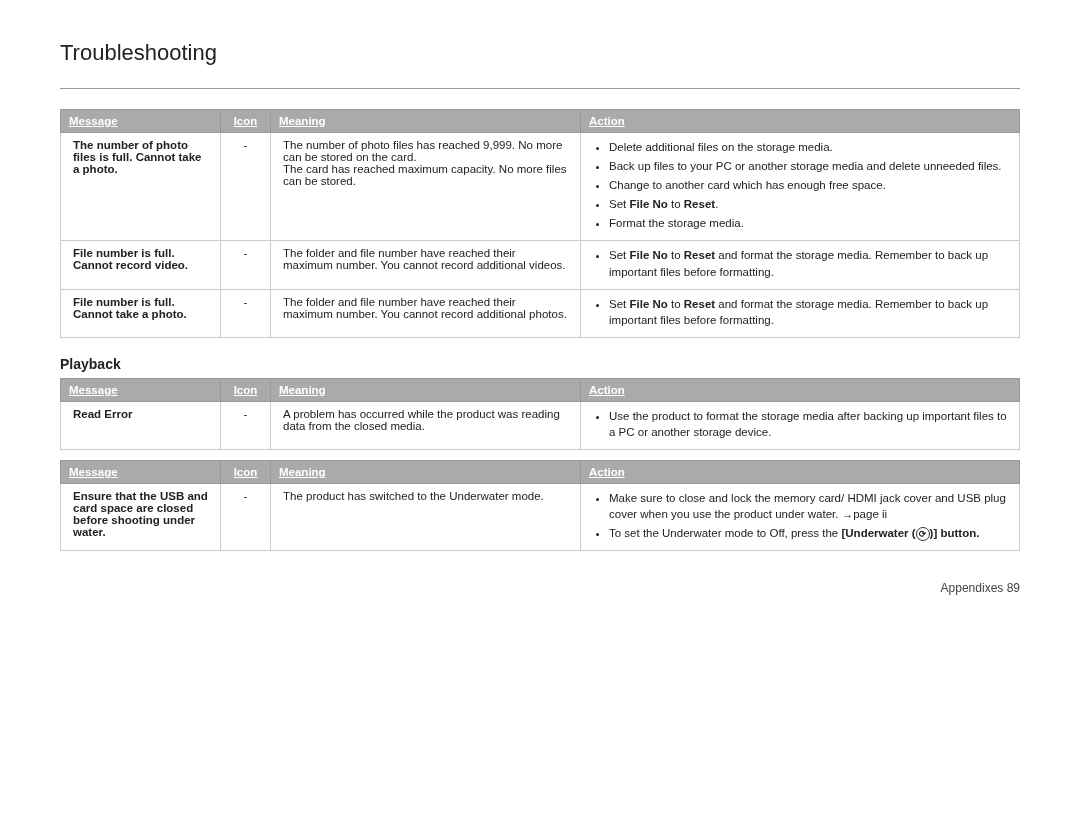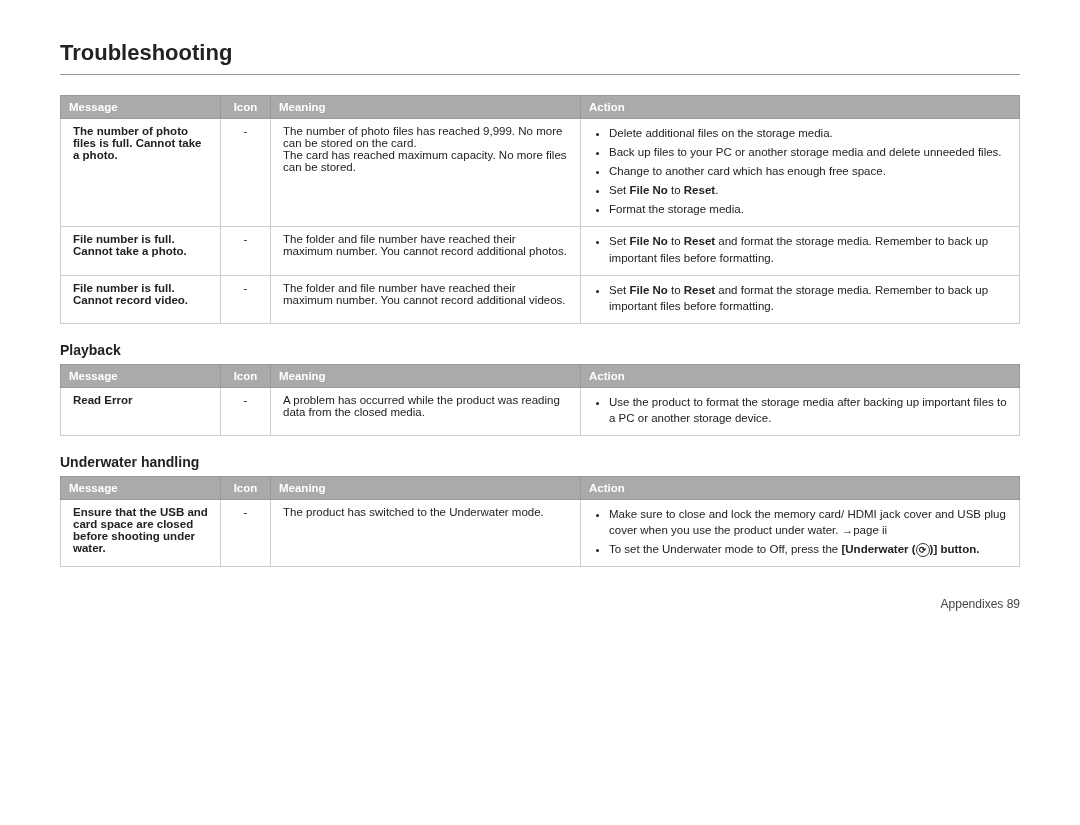--- a/index.html
+++ b/index.html
@@ -7,41 +7,42 @@
       font-family: Arial, Helvetica, sans-serif;
       font-size: 12px;
       background: #fff;
       color: #222;
       padding: 40px 60px;
       width: 1080px;
       min-height: 825px;
     }
     h1 {
       font-size: 22px;
-      font-weight: bold;
+      font-weight: normal;
       border-bottom: 1px solid #999;
-      padding-bottom: 8px;
+      padding-bottom: 22px;
       margin-bottom: 20px;
       color: #222;
     }
     h2 {
       font-size: 14px;
       font-weight: bold;
       margin-bottom: 6px;
       margin-top: 18px;
     }
     table {
       width: 100%;
       border-collapse: collapse;
       margin-bottom: 10px;
       font-size: 11.5px;
     }
     thead tr {
       background: #aaa;
       color: #fff;
+      text-decoration: underline;
     }
     thead th {
       padding: 5px 8px;
       text-align: left;
       font-weight: bold;
       border: 1px solid #999;
     }
     tbody tr {
       border: 1px solid #ccc;
     }
@@ -98,33 +99,33 @@
             <ul class="action-list">
               <li>Delete additional files on the storage media.</li>
               <li>Back up files to your PC or another storage media and delete unneeded files.</li>
               <li>Change to another card which has enough free space.</li>
               <li>Set <strong>File No</strong> to <strong>Reset</strong>.</li>
               <li>Format the storage media.</li>
             </ul>
           </td>
         </tr>
         <tr>
-          <td class="col-message msg-bold">File number is full. Cannot take a photo.</td>
+          <td class="col-message msg-bold">File number is full. Cannot record video.</td>
           <td class="col-icon">-</td>
-          <td class="col-meaning">The folder and file number have reached their maximum number. You cannot record additional photos.</td>
+          <td class="col-meaning">The folder and file number have reached their maximum number. You cannot record additional videos.</td>
           <td class="col-action">
             <ul class="action-list">
               <li>Set <strong>File No</strong> to <strong>Reset</strong> and format the storage media. Remember to back up important files before formatting.</li>
             </ul>
           </td>
         </tr>
         <tr>
-          <td class="col-message msg-bold">File number is full. Cannot record video.</td>
+          <td class="col-message msg-bold">File number is full. Cannot take a photo.</td>
           <td class="col-icon">-</td>
-          <td class="col-meaning">The folder and file number have reached their maximum number. You cannot record additional videos.</td>
+          <td class="col-meaning">The folder and file number have reached their maximum number. You cannot record additional photos.</td>
           <td class="col-action">
             <ul class="action-list">
               <li>Set <strong>File No</strong> to <strong>Reset</strong> and format the storage media. Remember to back up important files before formatting.</li>
             </ul>
           </td>
         </tr>
       </tbody>
     </table>
     <h2>Playback</h2>
     <table>
@@ -142,21 +143,20 @@
           <td class="col-icon">-</td>
           <td class="col-meaning">A problem has occurred while the product was reading data from the closed media.</td>
           <td class="col-action">
             <ul class="action-list">
               <li>Use the product to format the storage media after backing up important files to a PC or another storage device.</li>
             </ul>
           </td>
         </tr>
       </tbody>
     </table>
-    <h2>Underwater handling</h2>
     <table>
       <thead>
         <tr>
           <th class="col-message">Message</th>
           <th class="col-icon">Icon</th>
           <th class="col-meaning">Meaning</th>
           <th class="col-action">Action</th>
         </tr>
       </thead>
       <tbody>

